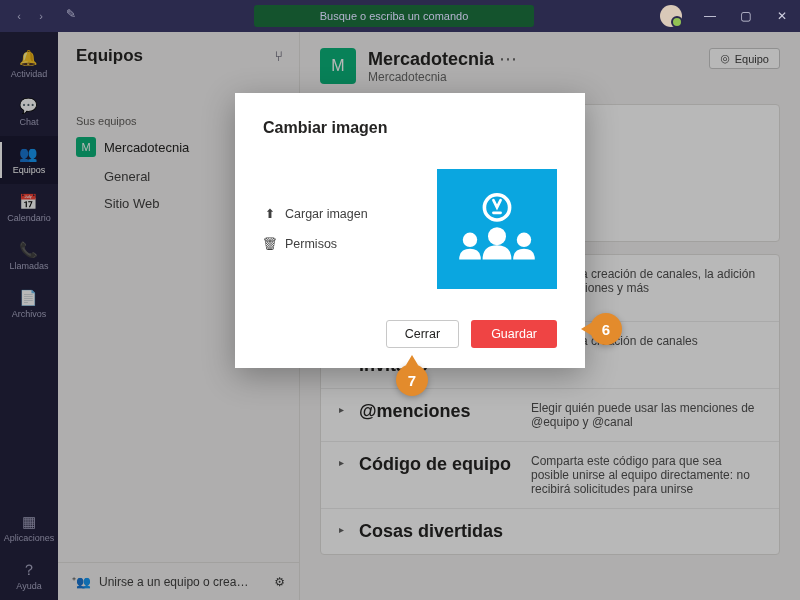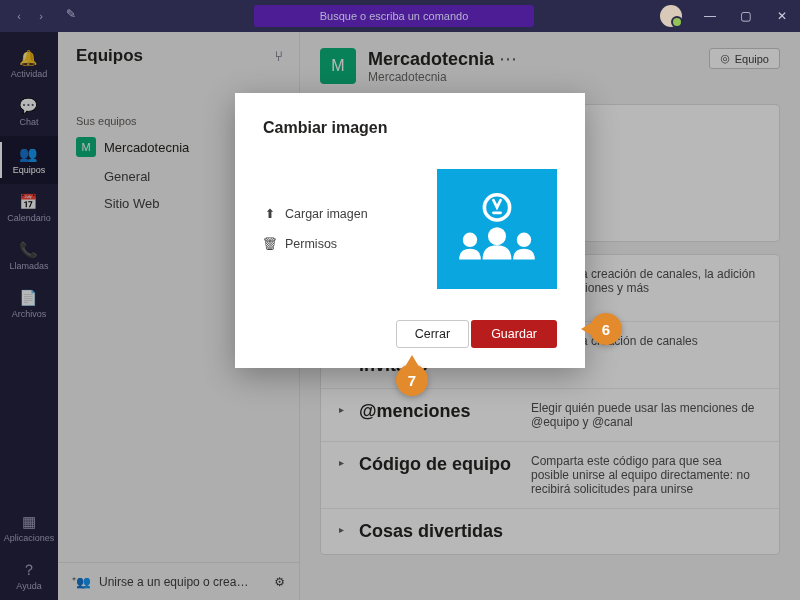--- a/index.html
+++ b/index.html
@@ -4,21 +4,21 @@
 <style>
   * { box-sizing: border-box; margin: 0; padding: 0; font-family: "Segoe UI", -apple-system, sans-serif; }
   html, body { width: 800px; height: 600px; overflow: hidden; }
   body { background: #f3f2f1; position: relative; }
 
   
   .titlebar { height: 32px; background: #2b2a4d; display: flex; align-items: center; color: #cfcfe0; }
   .titlebar .history { display: flex; gap: 4px; padding-left: 10px; }
   .titlebar .history .btn { width: 18px; height: 18px; display: flex; align-items: center; justify-content: center; font-size: 11px; opacity: .6; }
   .titlebar .compose { margin-left: 16px; width: 18px; height: 18px; font-size: 12px; opacity: .7; }
-  .titlebar .search { flex: 0 0 auto; margin-left: 170px; width: 280px; height: 22px; background: #4c1d95; border-radius: 3px; display: flex; align-items: center; justify-content: center; font-size: 11px; color: #b5b4d0; }
+  .titlebar .search { flex: 0 0 auto; margin-left: 170px; width: 280px; height: 22px; background: #14532d; border-radius: 3px; display: flex; align-items: center; justify-content: center; font-size: 11px; color: #b5b4d0; }
   .titlebar .spacer { flex: 1; }
   .titlebar .avatar { width: 22px; height: 22px; border-radius: 50%; background: #d9c9b8; margin-right: 10px; position: relative; }
   .titlebar .avatar::after { content: ""; position: absolute; right: -1px; bottom: -1px; width: 8px; height: 8px; background: #92c353; border: 2px solid #2b2a4d; border-radius: 50%; }
   .titlebar .winctrl { width: 36px; height: 32px; display: flex; align-items: center; justify-content: center; font-size: 12px; color: #cfcfe0; }
 
   
   .apprail { position: absolute; top: 32px; left: 0; bottom: 0; width: 58px; background: #23223d; display: flex; flex-direction: column; align-items: center; padding-top: 8px; color: #a9a8c4; }
   .apprail .railitem { width: 100%; height: 48px; display: flex; flex-direction: column; align-items: center; justify-content: center; font-size: 9px; gap: 2px; position: relative; }
   .apprail .railitem.active { background: #1b1a32; color: #fff; }
   .apprail .railitem.active::before { content: ""; position: absolute; left: 0; top: 6px; bottom: 6px; width: 2px; background: #fff; }
@@ -60,23 +60,23 @@
   .scrim { position: absolute; inset: 32px 0 0 0; background: rgba(0,0,0,0.28); }
 
   
   .modal { position: absolute; top: 93px; left: 235px; width: 350px; height: 275px; background: #fff; box-shadow: 0 8px 30px rgba(0,0,0,0.3); padding: 26px 28px 20px 28px; display: flex; flex-direction: column; }
   .modal h3 { font-size: 16px; font-weight: 600; color: #252423; }
   .modal .body { flex: 1; display: flex; gap: 24px; align-items: center; }
   .modal .actions { display: flex; flex-direction: column; gap: 16px; font-size: 12.5px; color: #404040; }
   .modal .actrow { display: flex; align-items: center; gap: 8px; }
   .modal .preview { width: 120px; height: 120px; background: #0aa6e0; margin-left: auto; display: flex; align-items: center; justify-content: center; }
   .modal .preview svg { width: 90px; height: 90px; }
-  .modal .footer { display: flex; justify-content: flex-end; gap: 2px; }
+  .modal .footer { display: flex; justify-content: flex-end; gap: 12px; }
   .btn-sec { border: 1px solid #c8c8c8; background: #fff; color: #252423; padding: 6px 18px; font-size: 12.5px; border-radius: 3px; }
-  .btn-pri { background: #b91c1c; color: #fff; border: none; padding: 6px 20px; font-size: 12.5px; border-radius: 3px; }
+  .btn-pri { background: #ef4444; color: #fff; border: none; padding: 6px 20px; font-size: 12.5px; border-radius: 3px; }
 
   
   .callout { position: absolute; width: 32px; height: 32px; border-radius: 50%; background: #e38b2c; color: #fff; font-weight: 700; font-size: 15px; display: flex; align-items: center; justify-content: center; box-shadow: 0 2px 6px rgba(0,0,0,0.25); }
   .callout::before { content: ""; position: absolute; width: 0; height: 0; }
   .callout.c6 { top: 313px; left: 590px; }
   .callout.c6::before { left: -9px; top: 10px; border-top: 6px solid transparent; border-bottom: 6px solid transparent; border-right: 10px solid #e38b2c; }
   .callout.c7 { top: 364px; left: 396px; }
   .callout.c7::before { top: -9px; left: 10px; border-left: 6px solid transparent; border-right: 6px solid transparent; border-bottom: 10px solid #e38b2c; }
 
   .iconbox { width: 14px; height: 14px; display: inline-flex; align-items: center; justify-content: center; }

